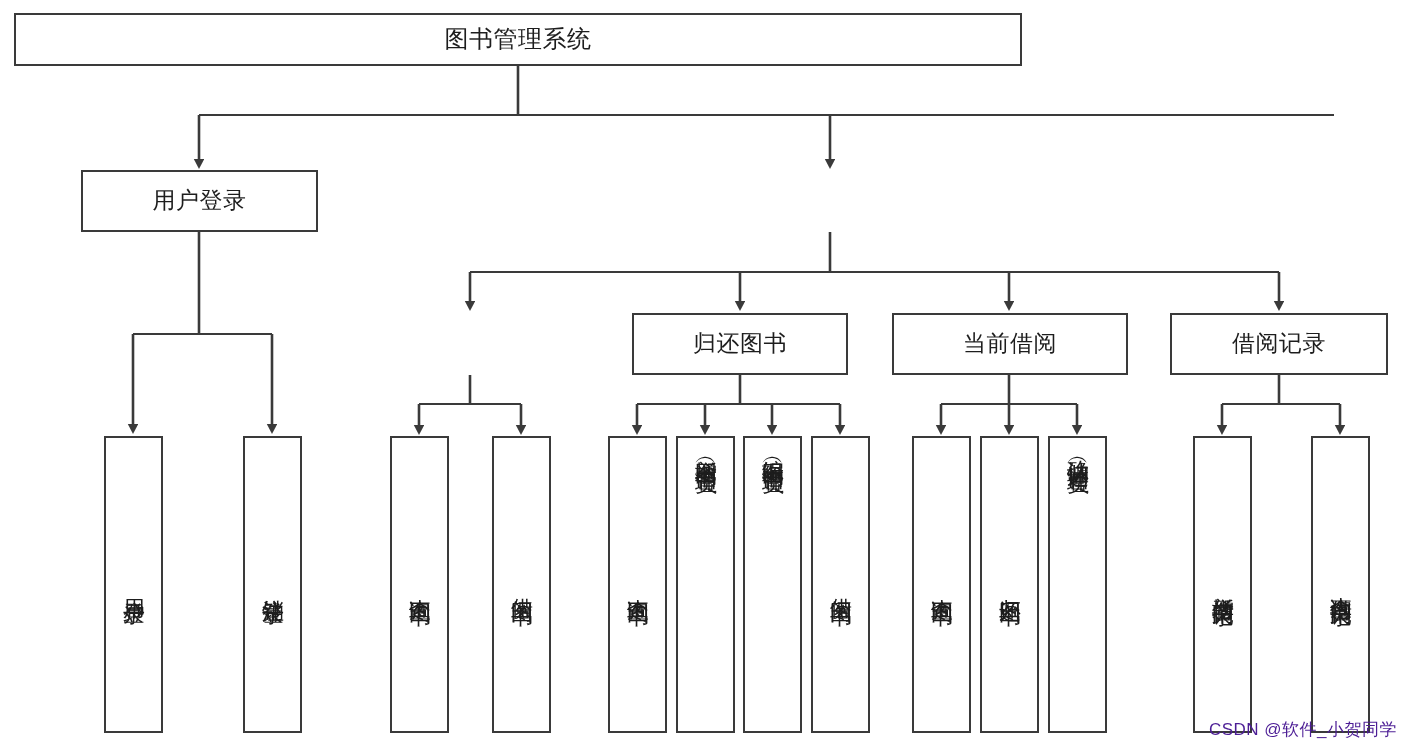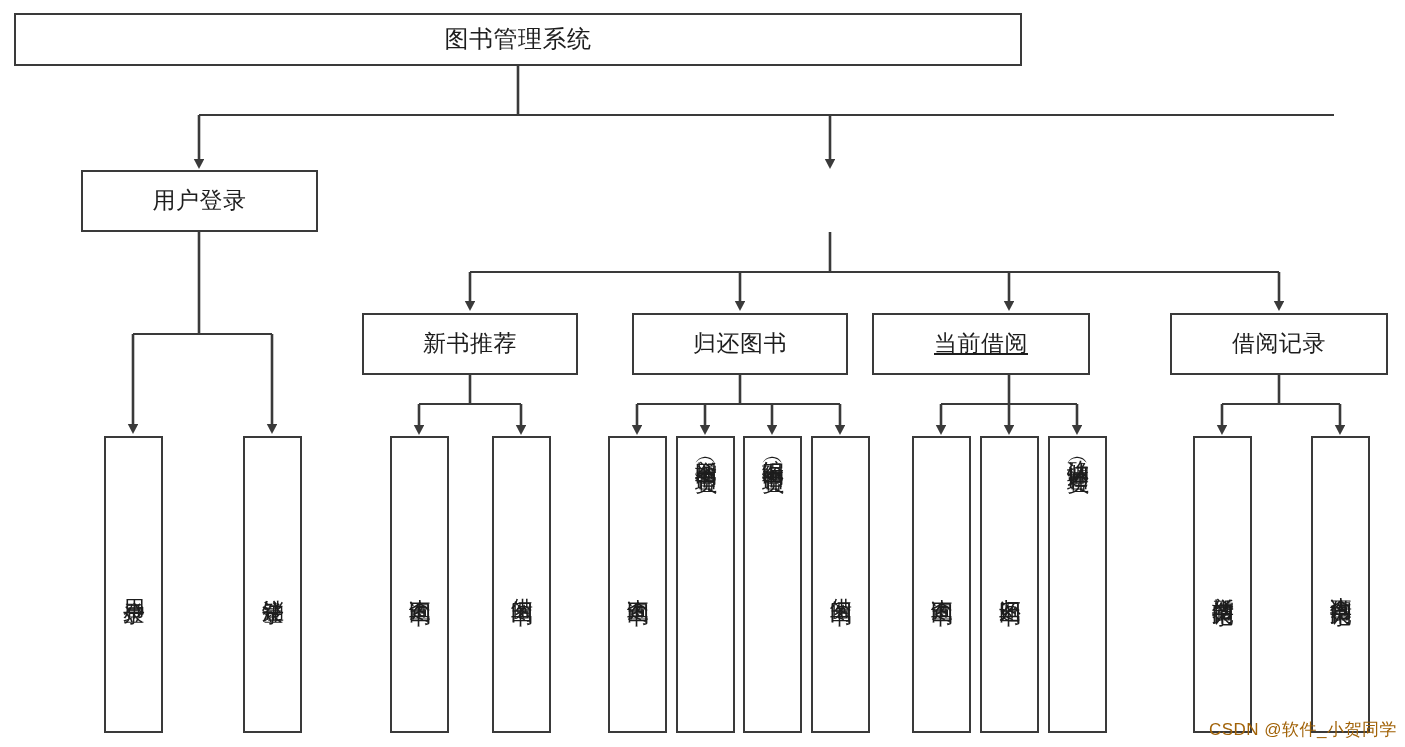--- a/index.html
+++ b/index.html
@@ -72,21 +72,21 @@
     align-items: flex-start;
   }
   .node.v.top .label {
     margin-top: 4px;
   }
   .watermark {
     position: absolute;
     right: 8px;
     bottom: 6px;
     font-size: 17px;
-    color: #a16207;
+    color: #4c1d95;
     letter-spacing: 0.5px;
     z-index: 5;
     white-space: nowrap;
   }
 </style>
 </head>
 <body>
 
 <div id="canvas">
 
@@ -170,27 +170,24 @@
   </svg>
 
   <div class="node h h-title" style="left:14px; top:13px; width:1008px; height:53px;">
     <span class="label">图书管理系统</span>
   </div>
 
   <div class="node h" style="left:81px; top:170px; width:237px; height:62px;">
     <span class="label">用户登录</span>
   </div>
 
-  <div class="node h" style="left:362px; top:313px; width:216px; height:62px;">
-    <span class="label">新书推荐</span>
-  </div>
   <div class="node h" style="left:632px; top:313px; width:216px; height:62px;">
     <span class="label">归还图书</span>
   </div>
-  <div class="node h" style="left:872px; top:313px; width:218px; height:62px;text-decoration:underline;">
+  <div class="node h" style="left:892px; top:313px; width:236px; height:62px;">
     <span class="label">当前借阅</span>
   </div>
   <div class="node h" style="left:1170px; top:313px; width:218px; height:62px;">
     <span class="label">借阅记录</span>
   </div>
 
   <div class="node v center" style="left:104px; top:436px; width:59px; height:297px;">
     <span class="label">用户登录</span>
   </div>
   <div class="node v center" style="left:243px; top:436px; width:59px; height:297px;">

